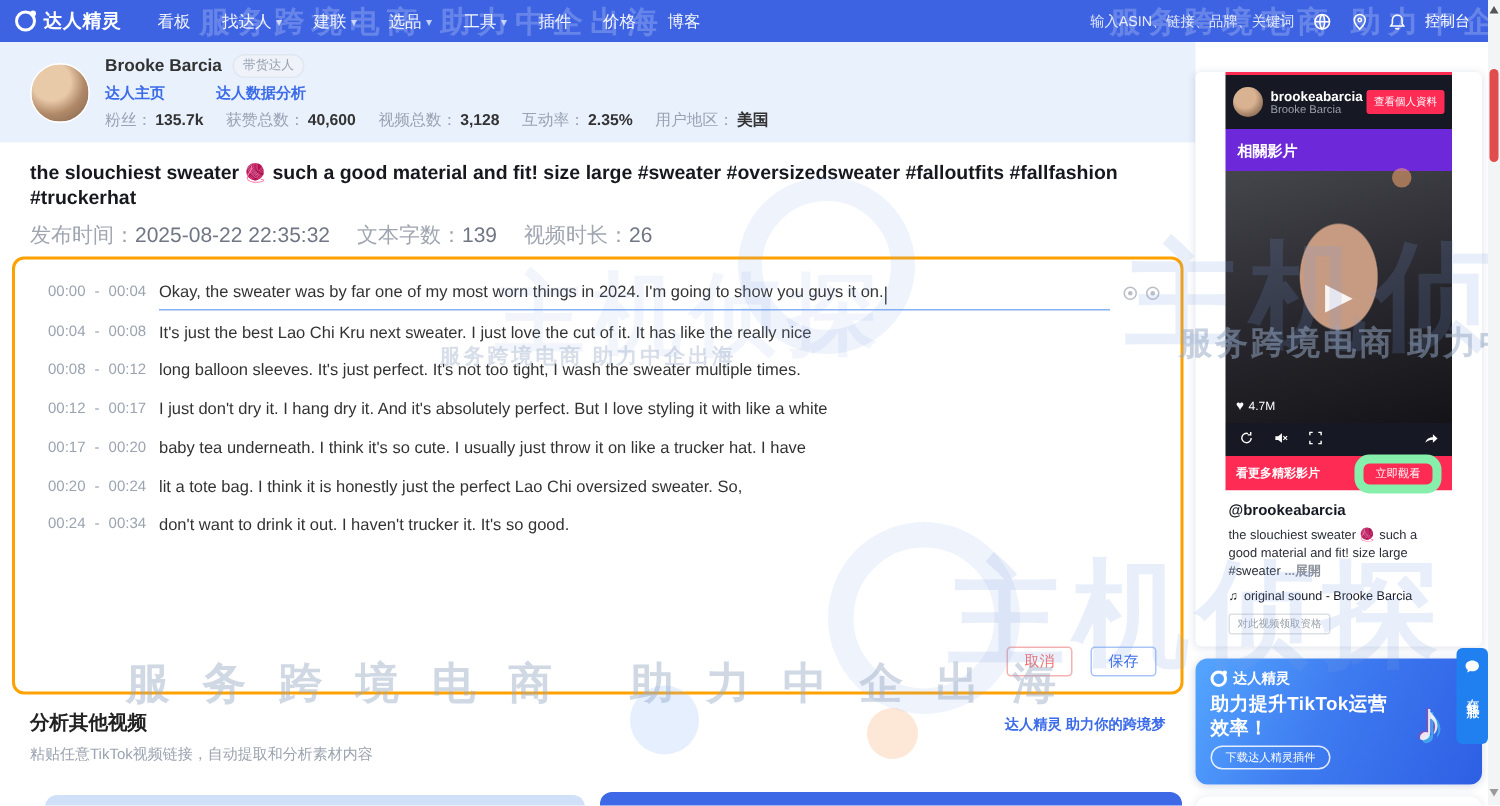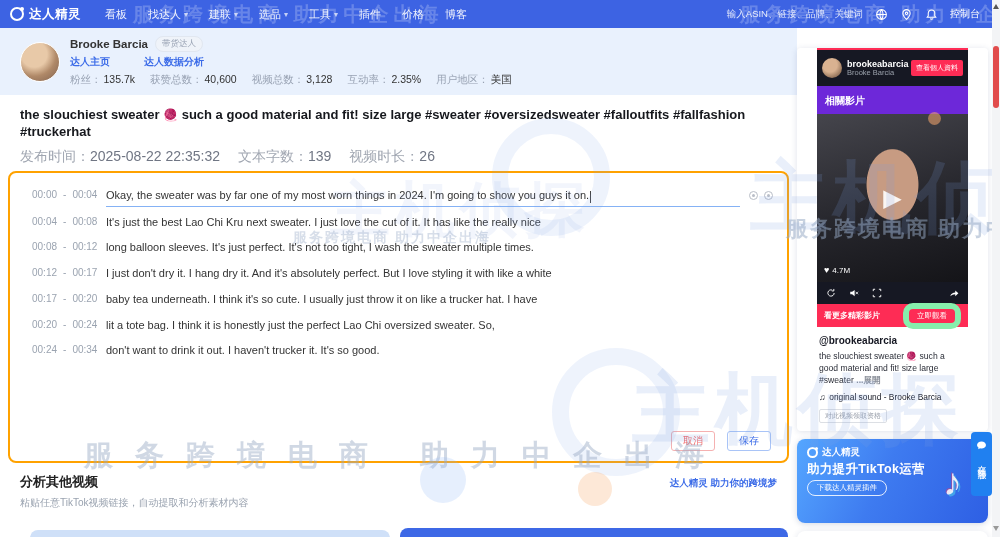--- a/index.html
+++ b/index.html
@@ -25,21 +25,21 @@
 .avatar{width:40px;height:40px;border-radius:50%;flex:none;
   background:radial-gradient(circle at 35% 30%,#e8c9a8 0 35%,#b08968 60%,#7d5f4e 100%);border:1px solid #fff}
 .name-row{display:flex;align-items:center;gap:7px}
 .p-name{font-size:11.5px;font-weight:bold;color:#333}
 .p-badge{font-size:8.5px;color:#98A2B3;background:#EFF3F9;border:1px solid #E1E7F0;border-radius:8px;padding:1px 6px}
 .links-row{margin-top:3px;display:flex;gap:34px}
 .p-link{font-size:10px;color:#3B6BE8;cursor:pointer;text-decoration:none;font-weight:bold}
 .stats-row{margin-top:4px;font-size:10.5px}
 .stat-pair{margin-right:15px;white-space:nowrap}
 .stat-label{color:#98A2B3}
-.stat-value{color:#333;font-weight:normal;margin-left:2px}
+.stat-value{color:#333;font-weight:bold;margin-left:2px}
 
 .video-title{margin:12px 20px 0;font-size:13px;font-weight:bold;color:#16181d;line-height:1.3}
 .title-emoji{color:#E8853B;font-size:12px}
 .video-meta{margin:7px 20px 0;font-size:14px}
 .meta-pair{margin-right:18px;white-space:nowrap}
 .meta-label{color:#A0A6B1}
 .meta-value{color:#707684}
 .tabs-row{margin:9px 20px 0;display:flex;align-items:center;font-size:11.5px;position:relative}
 .tab{margin-right:22px;color:#555;cursor:pointer;position:relative;padding-bottom:5px}
 .tab.active{color:#3B6BE8;font-weight:bold}
@@ -375,20 +375,21 @@
       <span class="cap-pill">对此视频领取资格</span>
     </div>
   </div>
 
   <div class="promo-card">
     <div class="promo-logo-row">
       <span class="promo-logo-icon"></span>
       <span class="promo-brand">达人精灵</span>
     </div>
     <div class="promo-line">助力提升TikTok运营</div>
+    <div class="promo-line">效率！</div>
     <button class="promo-btn">下载达人精灵插件</button>
     <span class="promo-note">♪</span>
   </div>
 
   <div class="rating-card">
     
     
   </div>
 </aside>
 

